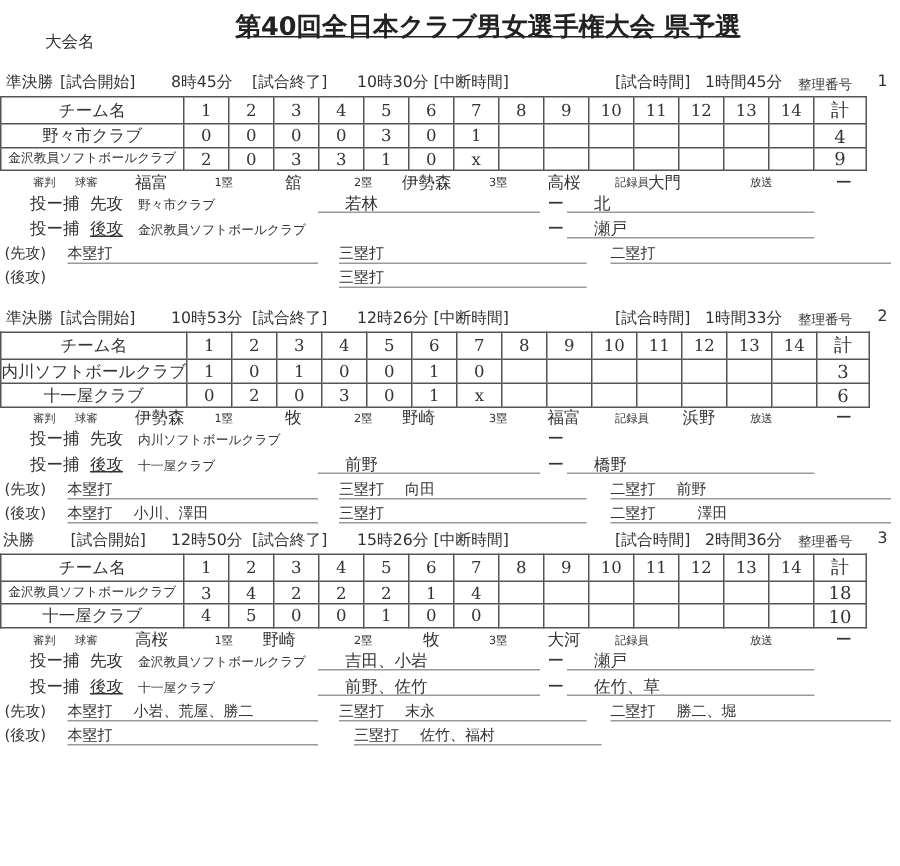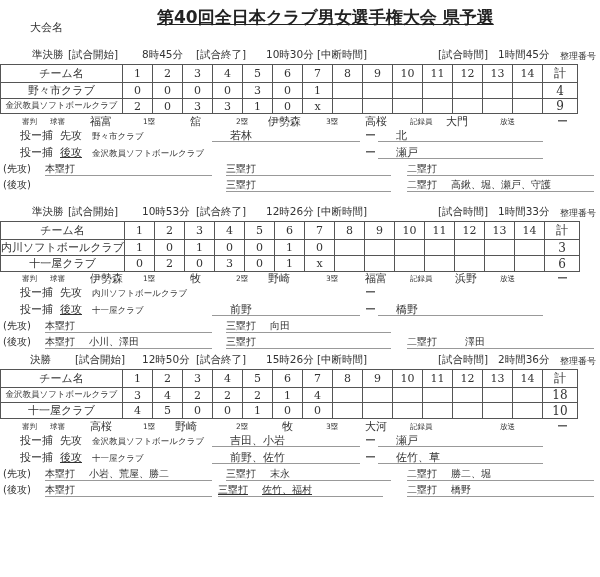--- a/index.html
+++ b/index.html
@@ -5,21 +5,21 @@
   * { box-sizing: border-box; margin: 0; padding: 0; }
   html, body { width: 600px; height: 577px; background: #ffffff; overflow: hidden; }
   body { position: relative; font-family: "DejaVu Serif", "Liberation Serif", serif; color: #222; }
   .abs { position: absolute; white-space: nowrap; }
   .gothic { font-family: "DejaVu Sans", "Liberation Sans", sans-serif; }
   .title { left: 157px; top: 6px; font-size: 17px; font-weight: bold; text-decoration: underline; font-family: "DejaVu Sans", "Liberation Sans", sans-serif; letter-spacing: 0px; }
   .meet-label { left: 30px; top: 20px; font-size: 11px; color: #333; font-family: "DejaVu Sans", "Liberation Sans", sans-serif; }
 
   .game { position: absolute; left: 0; width: 600px; }
   .info-line { position: absolute; left: 2px; top: 0; height: 14px; width: 598px; font-size: 10.5px; color: #333; }
-  .info-line span { position: absolute; top: 0; white-space: nowrap; margin-left: 28px; }
+  .info-line span { position: absolute; top: 0; white-space: nowrap; }
   .seq { font-size: 9px; }
 
   table.score { position: absolute; left: 0; top: 16px; border-collapse: collapse; font-size: 11px; table-layout: fixed; }
   table.score td { border: 1px solid #555; text-align: center; height: 15px; padding: 0; color: #333; overflow: hidden; white-space: nowrap; }
   table.score td.name { width: 122px; font-size: 11px; }
   table.score td.name.small { font-size: 8.5px; }
   table.score td.inn { width: 30px; }
   table.score td.tot { width: 35px; font-size: 12px; text-align: center; }
 
   .staff { position: absolute; top: 0; height: 14px; width: 600px; font-size: 8px; color: #333; }
@@ -117,21 +117,21 @@
     <span class="sm" style="left:22px">審判</span>
     <span class="sm" style="left:50px">球審</span>
     <span class="big" style="left:90px">福富</span>
     <span class="sm" style="left:143px">1塁</span>
     <span class="big" style="left:190px">舘</span>
     <span class="sm" style="left:236px">2塁</span>
     <span class="big" style="left:268px">伊勢森</span>
     <span class="sm" style="left:326px">3塁</span>
     <span class="big" style="left:365px">高桜</span>
     <span class="sm" style="left:410px">記録員</span>
-    <span class="big" style="left:446px">大門</span>
+    <span class="big" style="left:432px">大門</span>
     <span class="sm" style="left:500px">放送</span>
     <span class="big" style="left:557px">ー</span>
   </div>
       <div class="pc-line" style="top:80px">
       <span style="left:20px">投ー捕</span>
       <span style="left:60px;">先攻</span>
       <span class="team gothic" style="left:92px">野々市クラブ</span>
       <span class="uline" style="left:212px;width:148px;padding-left:18px">若林</span>
       <span style="left:365px">ー</span>
       <span class="uline" style="left:378px;width:165px;padding-left:18px">北</span>
@@ -145,21 +145,20 @@
     </div>
       <div class="hr-line gothic" style="top:114px">
       <span style="left:3px">(先攻)</span>
       <span class="uline" style="left:45px;width:167px;"><span style="position:static">本塁打</span><span style="position:static;margin-left:14px"></span></span>
       <span class="uline" style="left:226px;width:165px;"><span style="position:static">三塁打</span><span style="position:static;margin-left:14px"></span></span>
       <span class="uline" style="left:407px;width:187px;"><span style="position:static">二塁打</span><span style="position:static;margin-left:14px"></span></span>
     </div>
       <div class="hr-line gothic" style="top:130px">
       <span style="left:3px">(後攻)</span>
       <span class="uline" style="left:226px;width:165px;"><span style="position:static">三塁打</span><span style="position:static;margin-left:14px"></span></span>
-      <span class="uline" style="left:407px;width:187px;"><span style="position:static">二塁打</span><span style="position:static;margin-left:14px">高鍬、堀、瀬戸、守護</span></span>
     </div>
     </div>
     <div class="game" style="top:205px;height:150px;">
       <div class="info-line gothic">
     <span style="left:2px">準決勝</span>
     <span style="left:38px">[試合開始]</span>
     <span style="left:112px">10時53分</span>
     <span style="left:166px">[試合終了]</span>
     <span style="left:236px">12時26分</span>
     <span style="left:287px">[中断時間]</span>
@@ -252,20 +251,21 @@
       <span style="left:60px;text-decoration:underline;">後攻</span>
       <span class="team gothic" style="left:92px">十一屋クラブ</span>
       <span class="uline" style="left:212px;width:148px;padding-left:18px">前野</span>
       <span style="left:365px">ー</span>
       <span class="uline" style="left:378px;width:165px;padding-left:18px">橋野</span>
     </div>
       <div class="hr-line gothic" style="top:114px">
       <span style="left:3px">(先攻)</span>
       <span class="uline" style="left:45px;width:167px;"><span style="position:static">本塁打</span><span style="position:static;margin-left:14px"></span></span>
       <span class="uline" style="left:226px;width:165px;"><span style="position:static">三塁打</span><span style="position:static;margin-left:14px">向田</span></span>
+      <span class="uline" style="left:407px;width:187px;"><span style="position:static">二塁打</span><span style="position:static;margin-left:14px">前野</span></span>
     </div>
       <div class="hr-line gothic" style="top:130px">
       <span style="left:3px">(後攻)</span>
       <span class="uline" style="left:45px;width:167px;"><span style="position:static">本塁打</span><span style="position:static;margin-left:14px">小川、澤田</span></span>
       <span class="uline" style="left:226px;width:165px;"><span style="position:static">三塁打</span><span style="position:static;margin-left:14px"></span></span>
       <span class="uline" style="left:407px;width:187px;"><span style="position:static">二塁打</span><span style="position:static;margin-left:28px">澤田</span></span>
     </div>
     </div>
     <div class="game" style="top:353px;height:150px;">
       <div class="info-line gothic">
@@ -371,17 +371,16 @@
     </div>
       <div class="hr-line gothic" style="top:114px">
       <span style="left:3px">(先攻)</span>
       <span class="uline" style="left:45px;width:167px;"><span style="position:static">本塁打</span><span style="position:static;margin-left:14px">小岩、荒屋、勝二</span></span>
       <span class="uline" style="left:226px;width:165px;"><span style="position:static">三塁打</span><span style="position:static;margin-left:14px">末永</span></span>
       <span class="uline" style="left:407px;width:187px;"><span style="position:static">二塁打</span><span style="position:static;margin-left:14px">勝二、堀</span></span>
     </div>
       <div class="hr-line gothic" style="top:130px">
       <span style="left:3px">(後攻)</span>
       <span class="uline" style="left:45px;width:167px;"><span style="position:static">本塁打</span><span style="position:static;margin-left:14px"></span></span>
-      <span class="uline" style="left:218px;width:165px;text-decoration:underline;"><span style="position:static">三塁打</span><span style="position:static;margin-left:14px">佐竹、福村</span></span>
-      <span class="uline" style="left:407px;width:187px;"><span style="position:static">二塁打</span><span style="position:static;margin-left:14px">橋野</span></span>
+      <span class="uline" style="left:236px;width:165px;"><span style="position:static">三塁打</span><span style="position:static;margin-left:14px">佐竹、福村</span></span>
     </div>
     </div>
   </div>
 
 </body></html>

